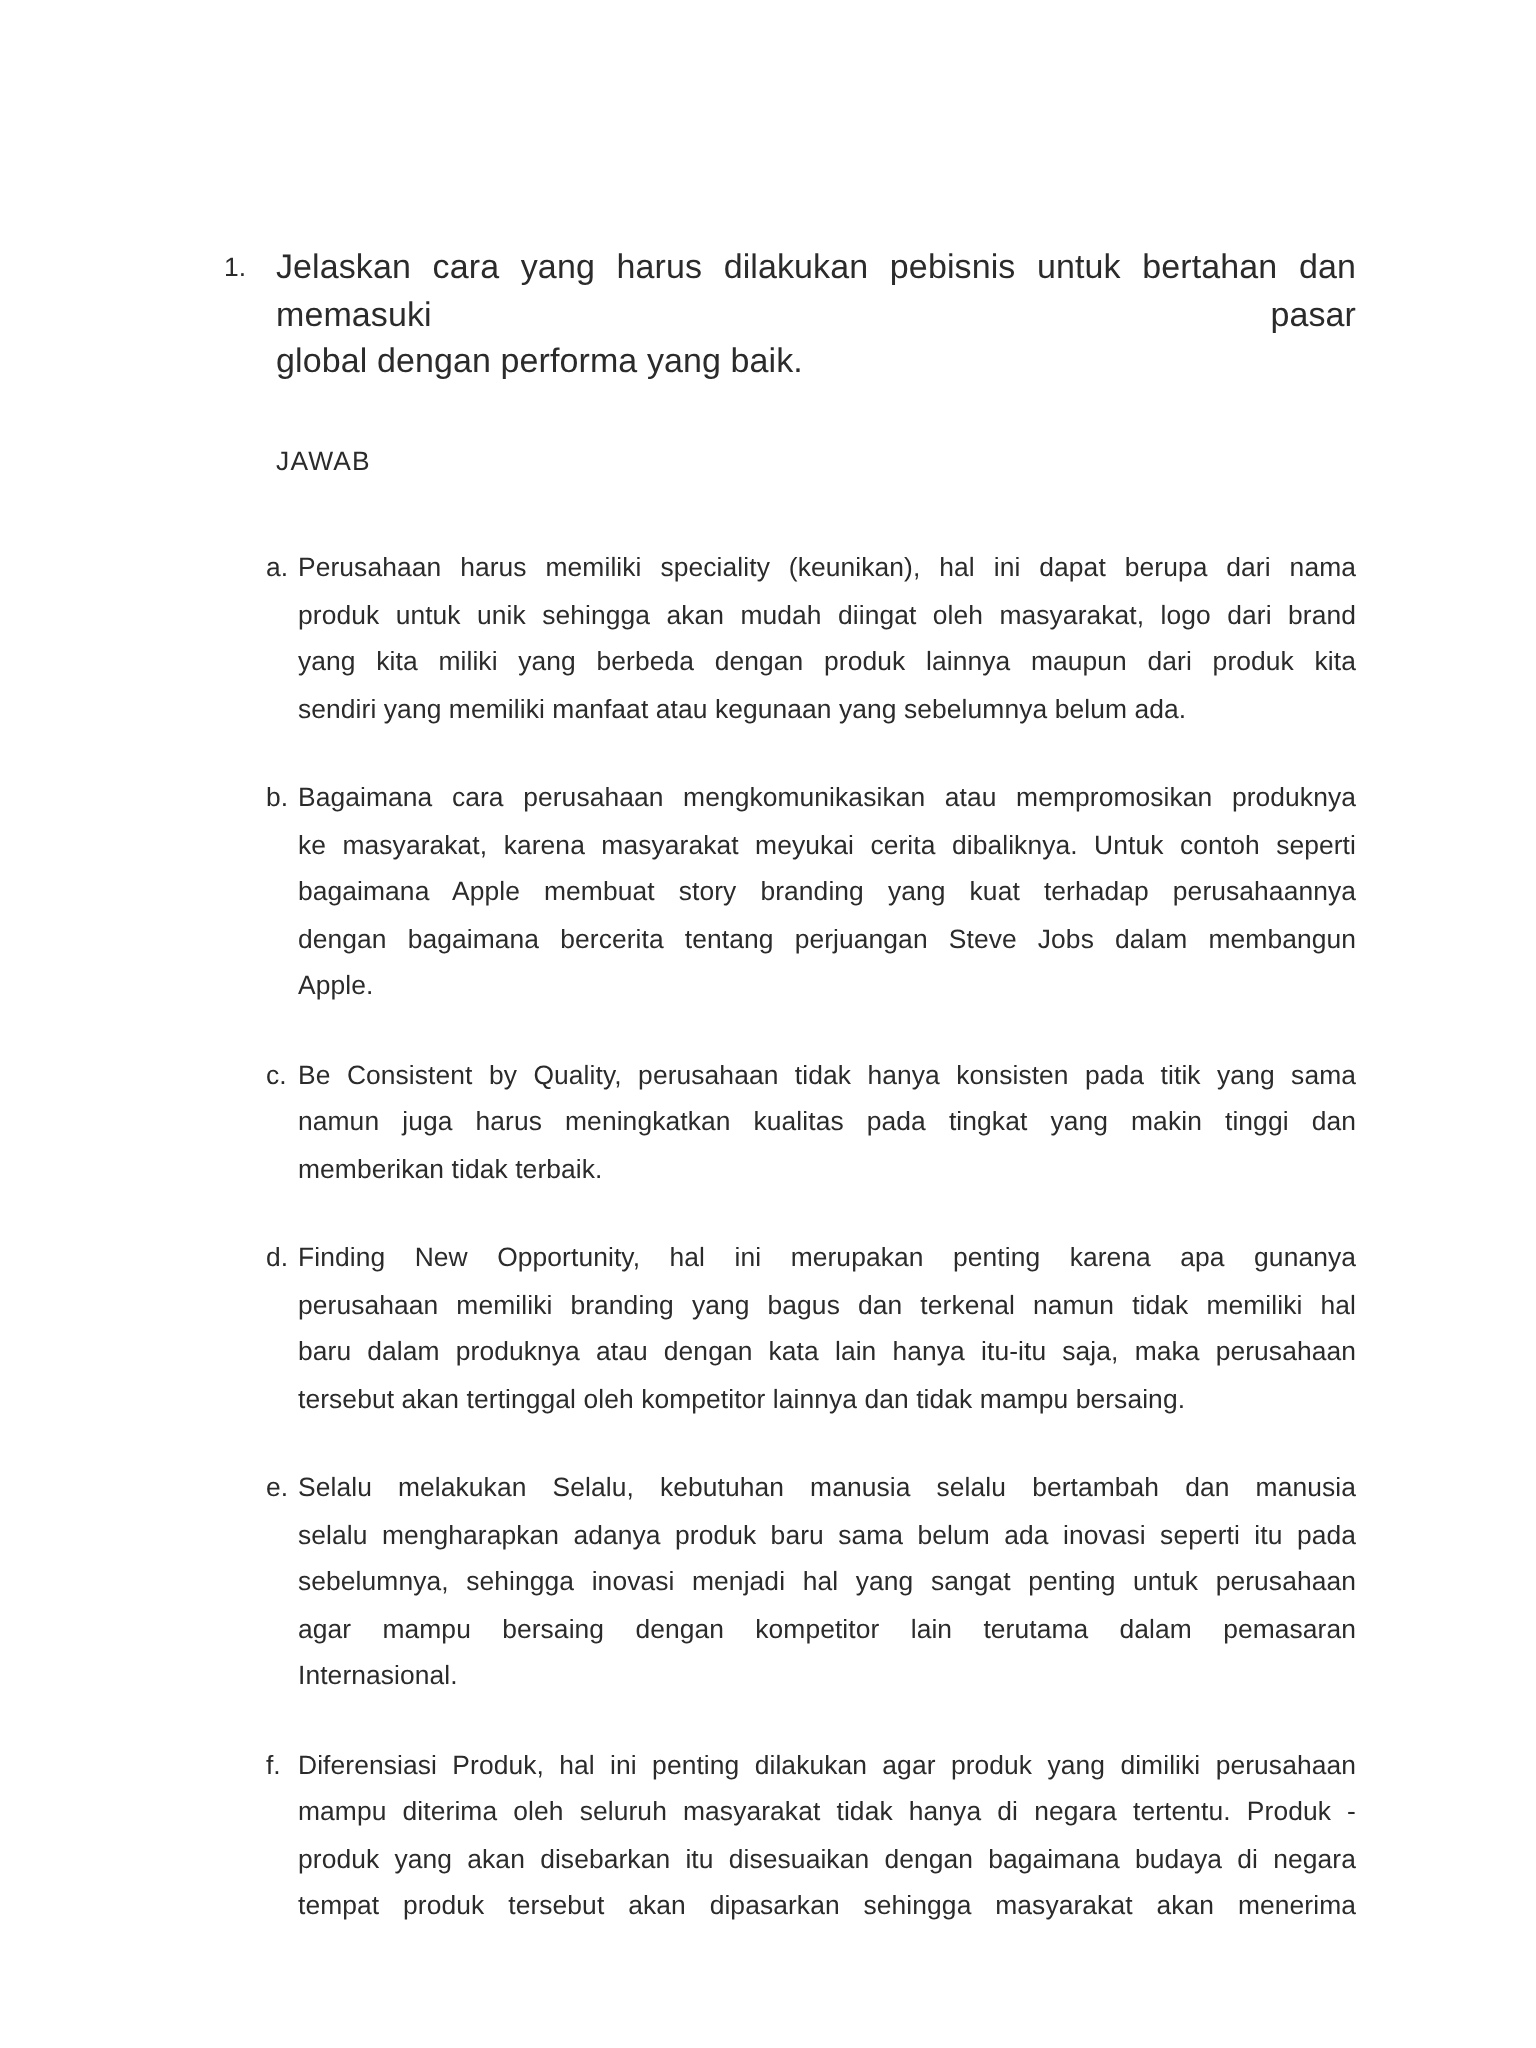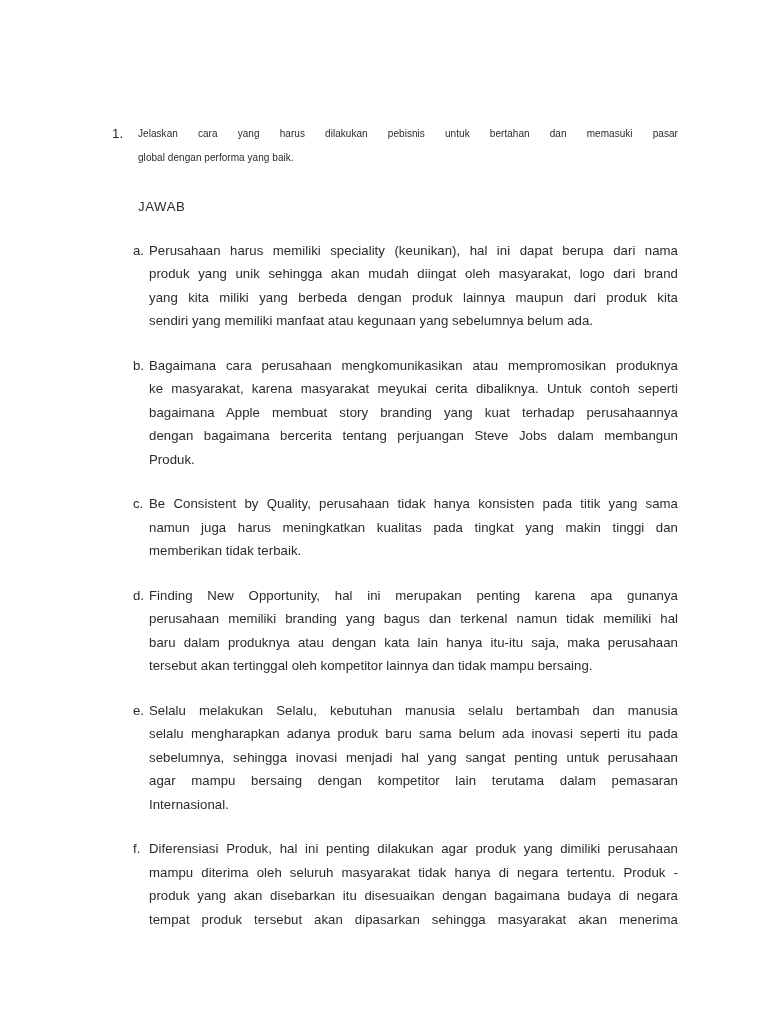--- a/index.html
+++ b/index.html
@@ -39,33 +39,33 @@
   }
   .num-marker {
     flex: 0 0 auto;
     width: 26px;
     font-size: 13.2px;
     line-height: 23.5px;
     letter-spacing: 0.1px;
   }
   .num-text {
     flex: 1 1 auto;
-    font-size: 10px;
+    font-size: 17px;
     line-height: 23.5px;
     text-align: justify;
     text-justify: inter-word;
     letter-spacing: 0.05px;
   }
   .num-text > .lastline {
     text-align: left;
   }
 
   
   .answer-label {
-    margin: 0 0 20px 26px;
+    margin: 0 0 30px 26px;
     font-size: 13.2px;
     line-height: 23.5px;
     letter-spacing: 0.6px;
   }
 
   
   .lettered-list {
     margin: 0;
     padding: 0;
     list-style: none;
@@ -117,33 +117,33 @@
         </div>
     </div>
 
     <div class="answer-label">JAWAB</div>
 
     <ul class="lettered-list">
         <li class="lettered-item">
           <div class="letter-marker">a.</div>
           <div class="letter-text">
             <span class="jline">Perusahaan harus memiliki speciality (keunikan), hal ini dapat berupa dari nama</span>
-            <span class="jline">produk yang unik sehingga akan mudah diingat oleh masyarakat, logo dari brand</span>
+            <span class="jline">produk untuk unik sehingga akan mudah diingat oleh masyarakat, logo dari brand</span>
             <span class="jline">yang kita miliki yang berbeda dengan produk lainnya maupun dari produk kita</span>
             <span class="jline lastline">sendiri yang memiliki manfaat atau kegunaan yang sebelumnya belum ada.</span>
           </div>
         </li>
         <li class="lettered-item">
           <div class="letter-marker">b.</div>
           <div class="letter-text">
             <span class="jline">Bagaimana cara perusahaan mengkomunikasikan atau mempromosikan produknya</span>
             <span class="jline">ke masyarakat, karena masyarakat meyukai cerita dibaliknya. Untuk contoh seperti</span>
             <span class="jline">bagaimana Apple membuat story branding yang kuat terhadap perusahaannya</span>
             <span class="jline">dengan bagaimana bercerita tentang perjuangan Steve Jobs dalam membangun</span>
-            <span class="jline lastline">Produk.</span>
+            <span class="jline lastline">Apple.</span>
           </div>
         </li>
         <li class="lettered-item">
           <div class="letter-marker">c.</div>
           <div class="letter-text">
             <span class="jline">Be Consistent by Quality, perusahaan tidak hanya konsisten pada titik yang sama</span>
             <span class="jline">namun juga harus meningkatkan kualitas pada tingkat yang makin tinggi dan</span>
             <span class="jline lastline">memberikan tidak terbaik.</span>
           </div>
         </li>

